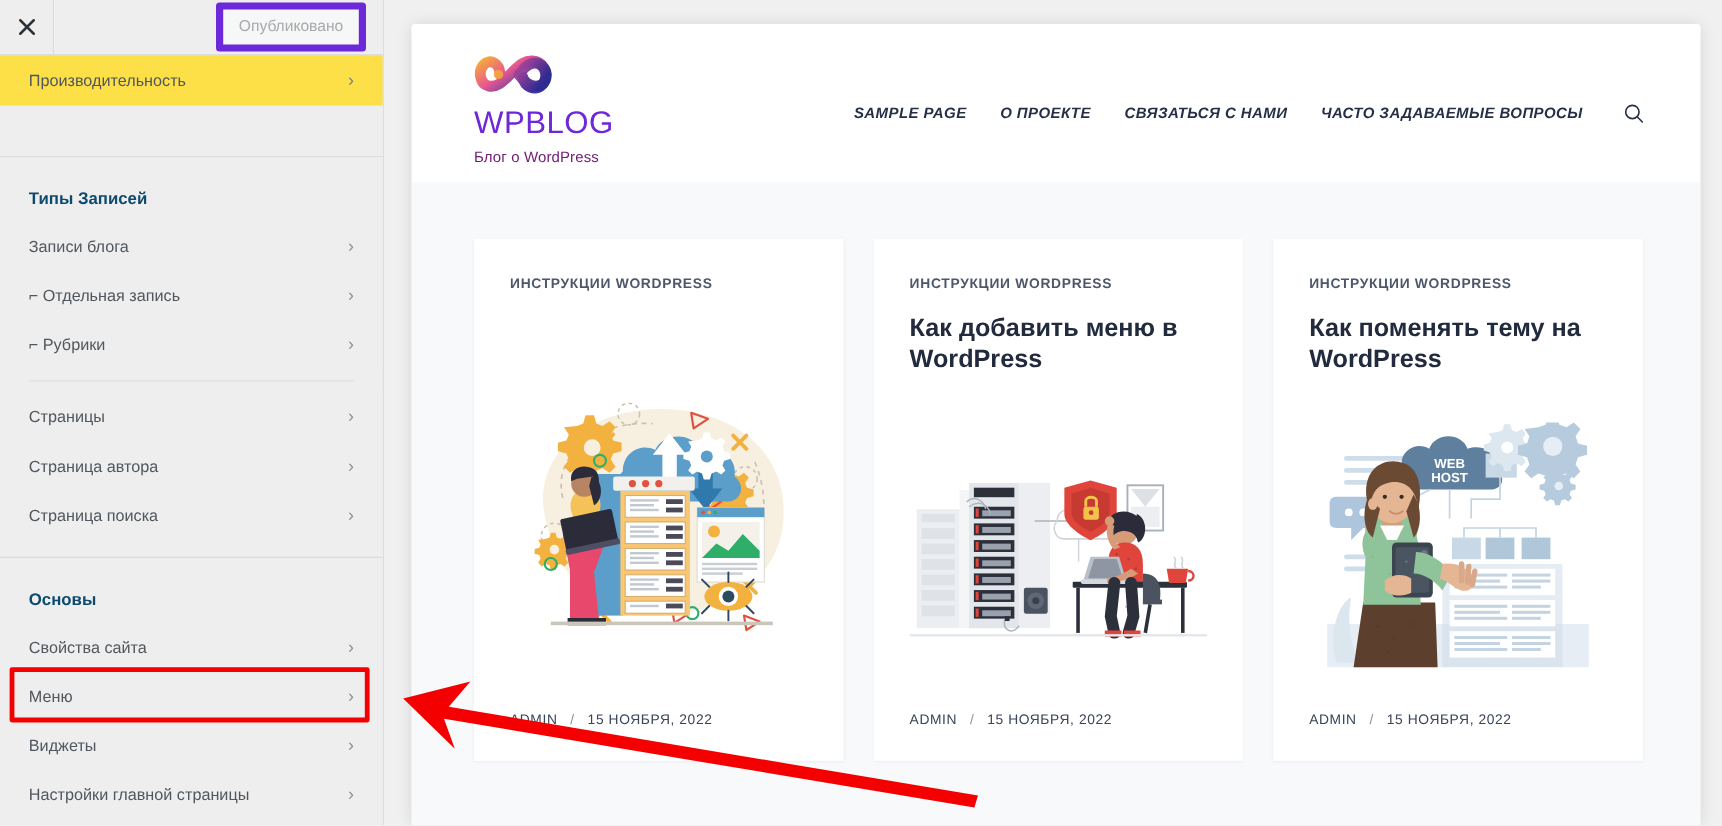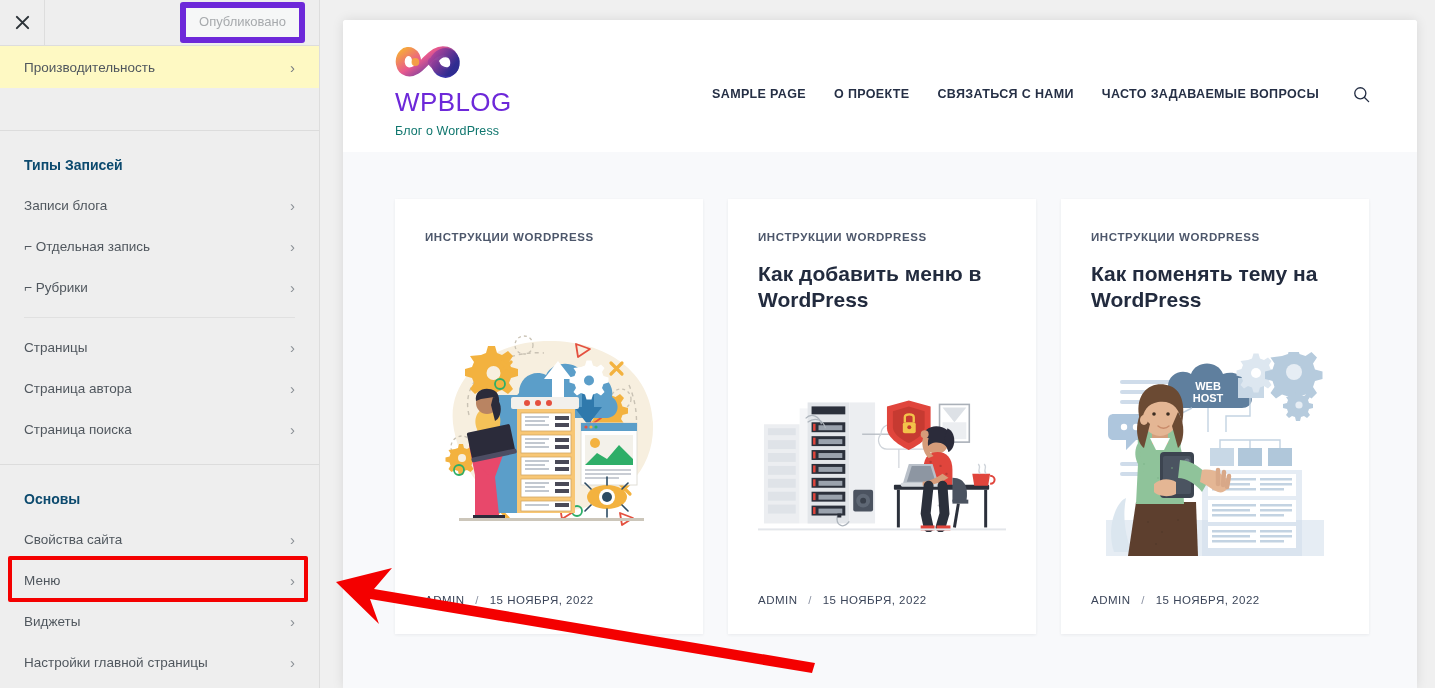--- a/index.html
+++ b/index.html
@@ -66,21 +66,21 @@
   }
 
   .cz-panel-row {
     position: relative;
     display: flex;
     align-items: center;
     height: 42px;
     padding: 0 16px 0 24px;
     font-size: 13.5px;
     color: #50575e;
-    background: #fef9c3;
+    background: #fde047;
     cursor: pointer;
   }
   .cz-panel-row .label { flex: 1; white-space: nowrap; }
   .cz-panel-row .chev {
     color: #787c82;
     font-size: 15px;
     line-height: 1;
     margin-right: 8px;
   }
   .cz-sub-gap { height: 42px; background: #eeeeee; }
@@ -161,29 +161,30 @@
   .brand-name {
     font-size: 26px;
     font-weight: 400;
     letter-spacing: 0.4px;
     color: #6d28d9;
     line-height: 1.15;
     margin: 4px 0 6px;
   }
   .brand-tagline {
     font-size: 12.5px;
-    color: #0f766e;
+    color: #701a75;
     letter-spacing: 0.1px;
   }
   .header-right {
     flex: 1;
     display: flex;
     align-items: center;
     justify-content: flex-end;
     padding-top: 50px;
+    font-style: italic;
   }
   .nav {
     display: flex;
     align-items: center;
     gap: 28px;
   }
   .nav a {
     font-size: 12.5px;
     font-weight: 700;
     letter-spacing: 0.35px;

